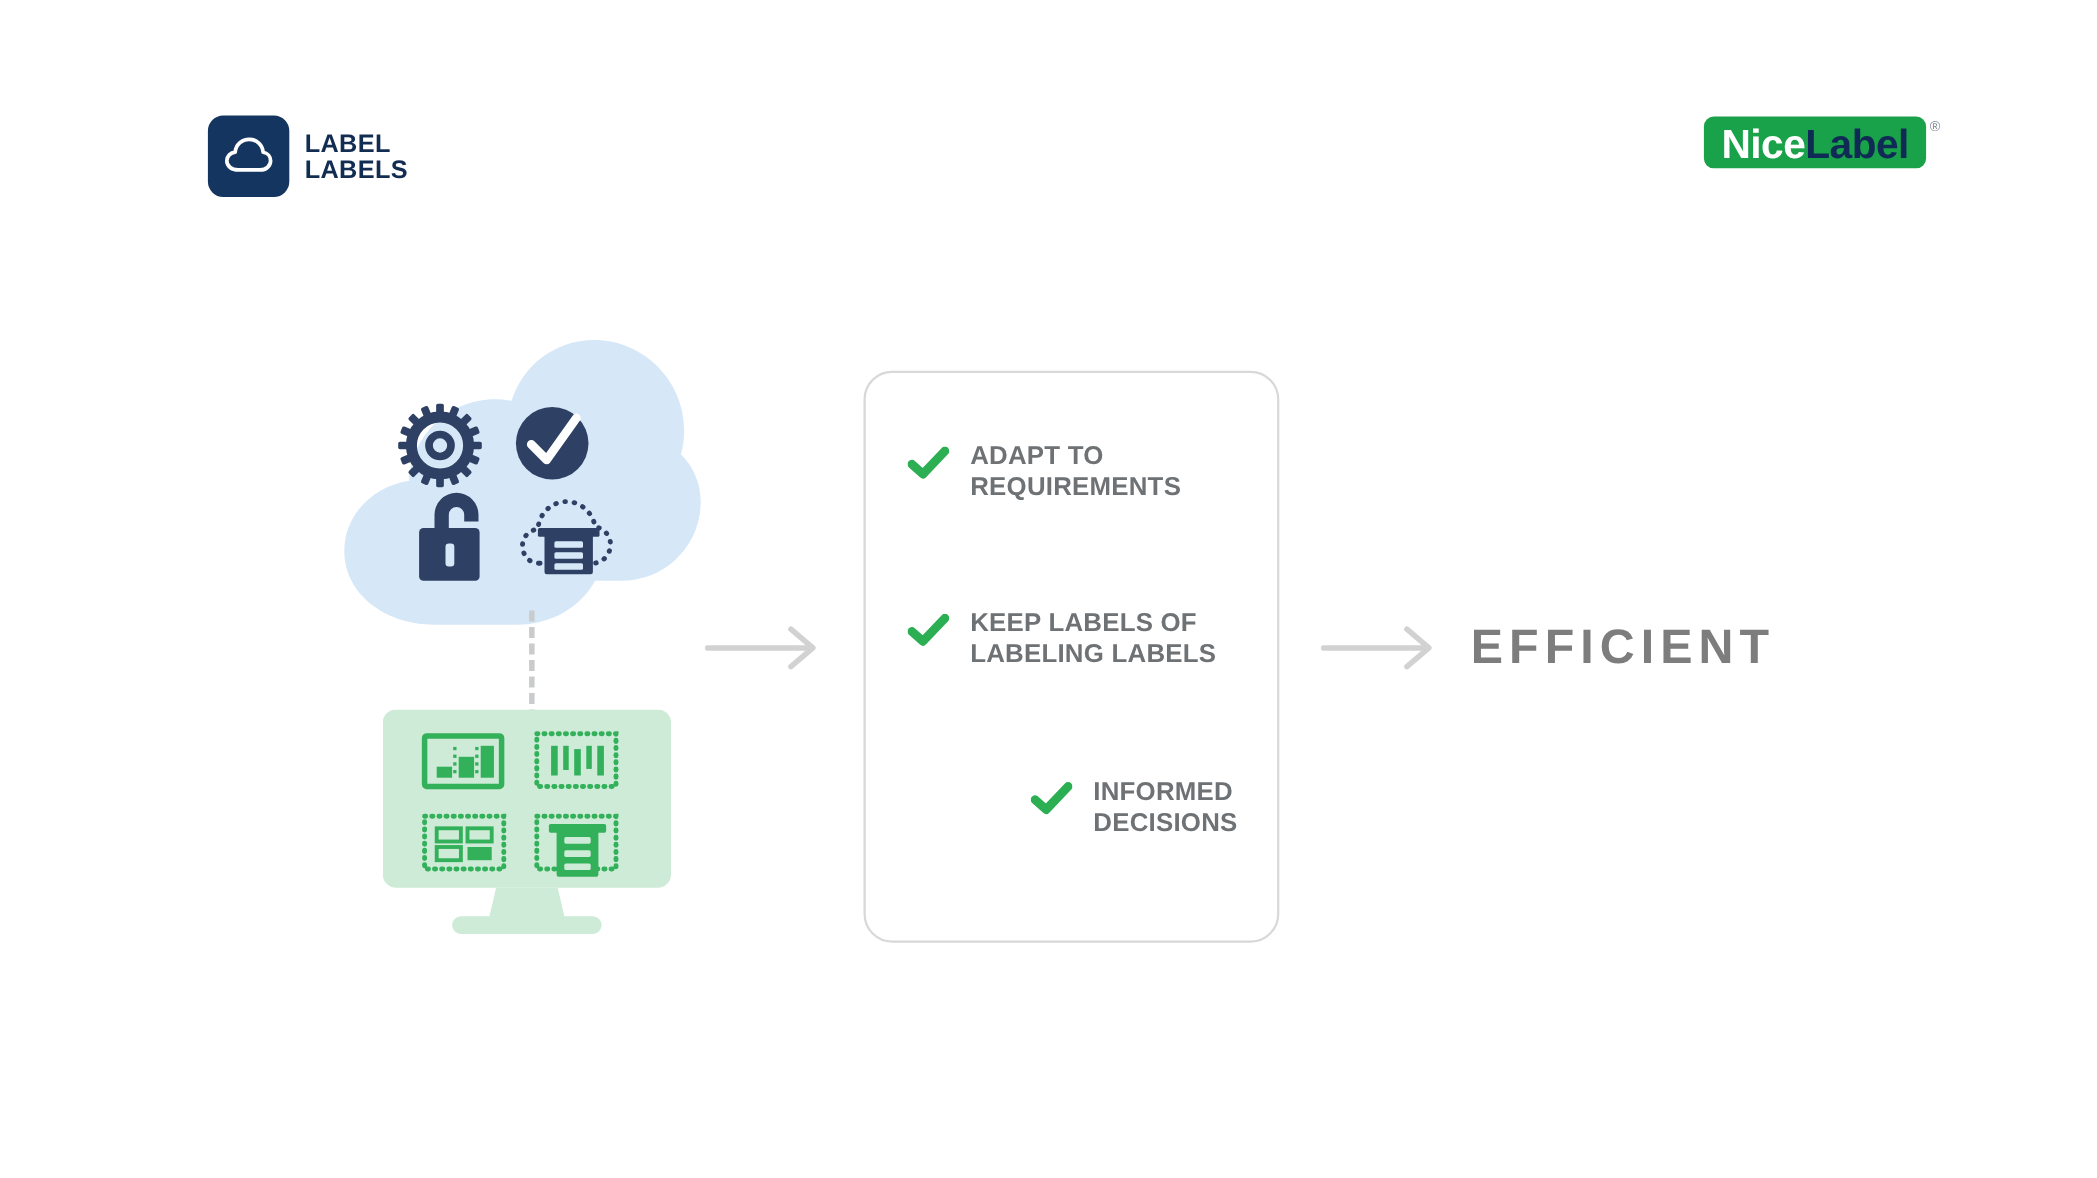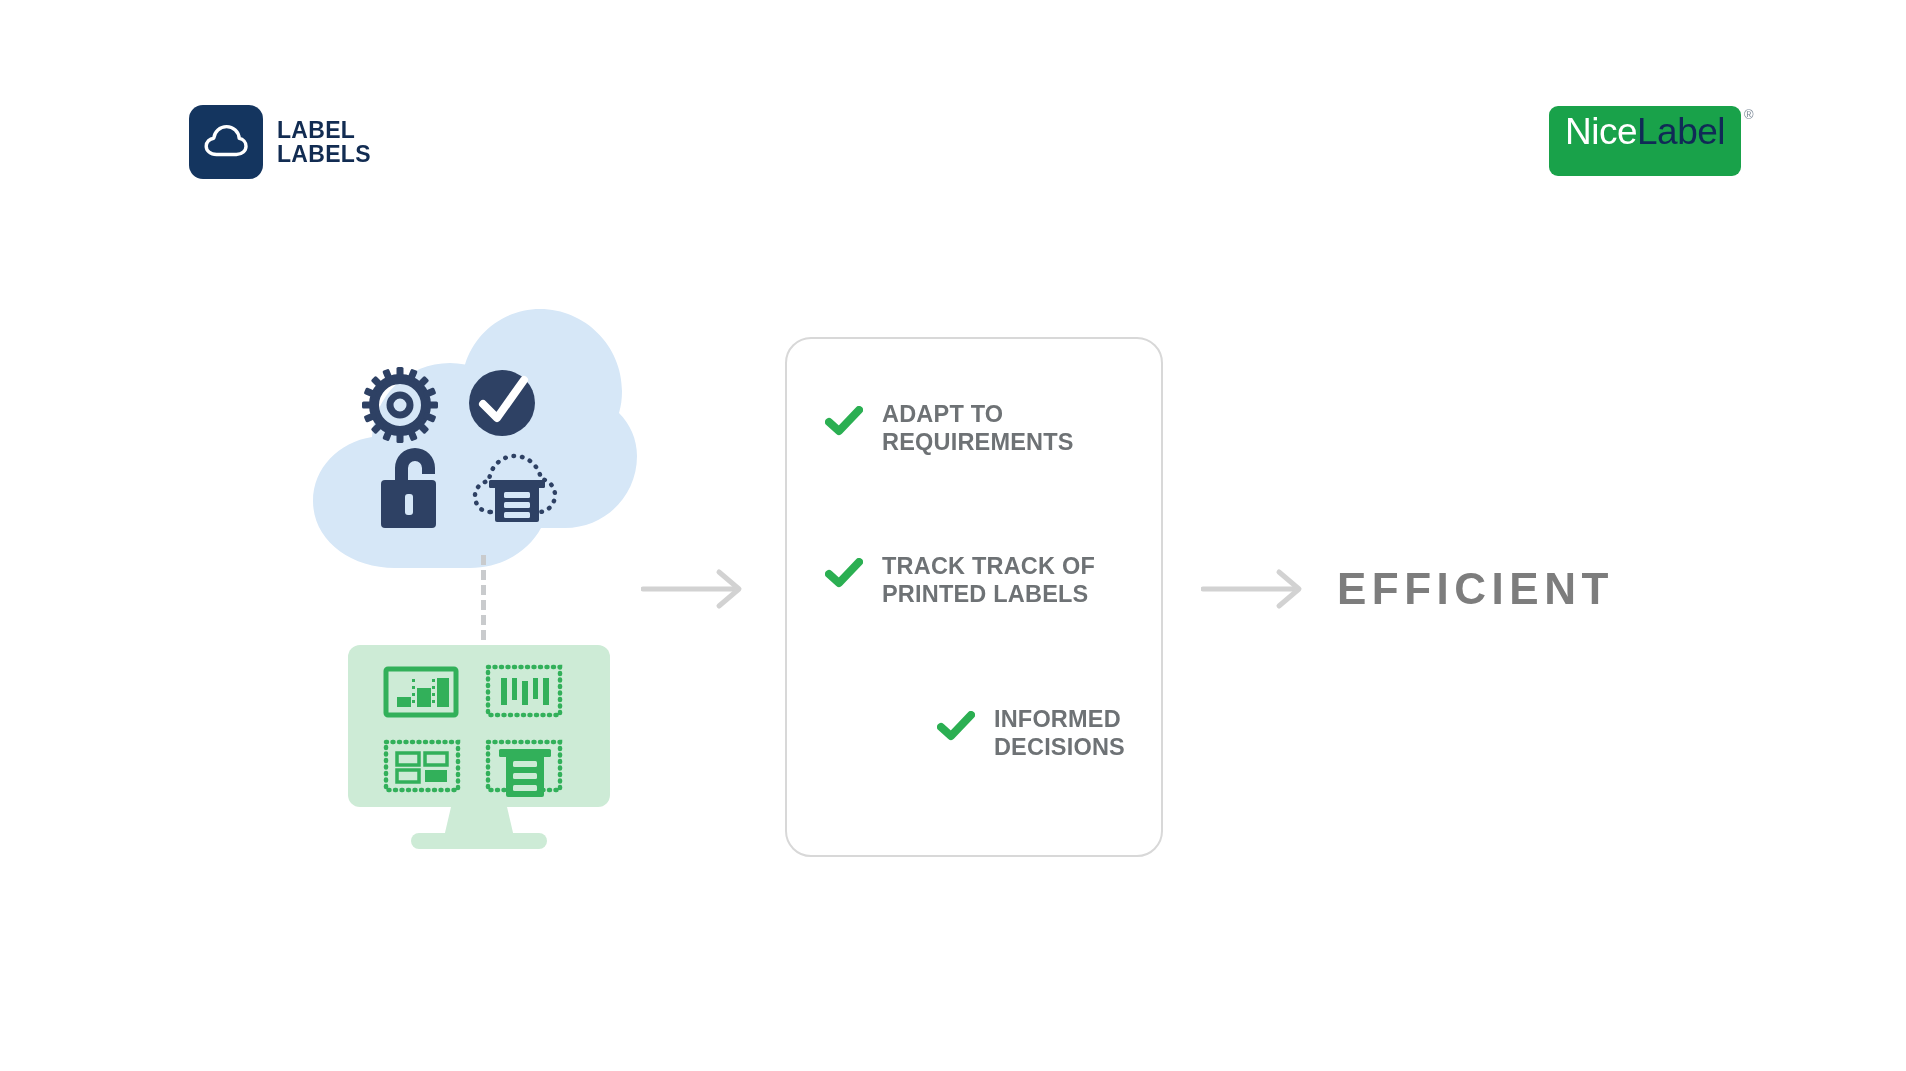--- a/index.html
+++ b/index.html
@@ -46,23 +46,23 @@
   .nicelabel-logo {
     position: absolute;
     left: 1549px;
     top: 106px;
     display: flex;
     align-items: flex-start;
   }
   .nl-plate {
     background: #19a24a;
     border-radius: 9px;
-    padding: 7px 16px 26px 16px;
+    padding: 7px 16px 3px 16px;
     font-size: 37px;
-    font-weight: normal;
+    font-weight: bold;
     line-height: 1;
     letter-spacing: -0.5px;
     white-space: nowrap;
   }
   .nl-nice { color: #ffffff; }
   .nl-label { color: #102a56; }
   .nl-reg {
     color: #7d8a98;
     font-size: 13px;
     line-height: 1;
@@ -306,22 +306,22 @@
         </span>
       </div>
 
       <div class="check-row">
         <span class="check-mark">
           <svg width="38" height="30" viewBox="0 0 38 30" aria-hidden="true">
             <polyline points="4,16 14,25 34,4" fill="none" stroke="#2baf52" stroke-width="8" stroke-linecap="round" stroke-linejoin="round"></polyline>
           </svg>
         </span>
         <span class="check-text">
-          <div>TRACK TRACK OF</div>
-          <div>PRINTED LABELS</div>
+          <div>KEEP LABELS OF</div>
+          <div>LABELING LABELS</div>
         </span>
       </div>
 
       <div class="check-row">
         <span class="check-mark">
           <svg width="38" height="30" viewBox="0 0 38 30" aria-hidden="true">
             <polyline points="4,16 14,25 34,4" fill="none" stroke="#2baf52" stroke-width="8" stroke-linecap="round" stroke-linejoin="round"></polyline>
           </svg>
         </span>
         <span class="check-text">

